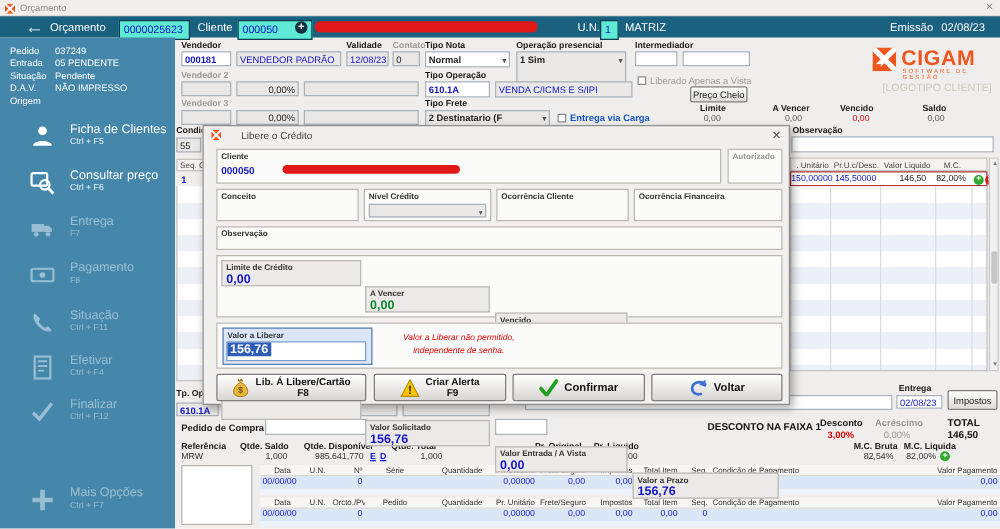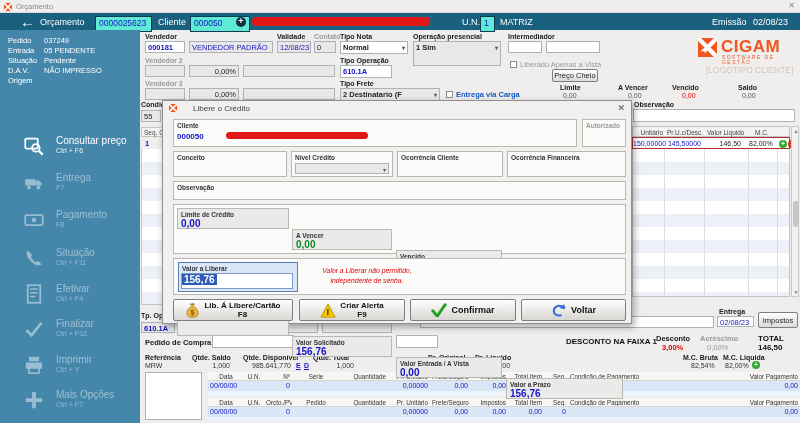--- a/index.html
+++ b/index.html
@@ -114,20 +114,28 @@
     <span class="wlbl" style="left:753px">02/08/23</span>
   </div>
 
   <div class="abs sidebar">
     <div class="si-row" style="top:6px"><span>Pedido</span><span class="v">037249</span></div>
     <div class="si-row" style="top:16px"><span>Entrada</span><span class="v">05  PENDENTE</span></div>
     <div class="si-row" style="top:26px"><span>Situação</span><span class="v">Pendente</span></div>
     <div class="si-row" style="top:36px"><span>D.A.V.</span><span class="v">NÃO IMPRESSO</span></div>
     <div class="si-row" style="top:46px"><span>Origem</span><span class="v"></span></div>
 
+    <div class="mi" style="top:67px">
+      <svg class="ico" viewBox="0 0 16 16">
+          <circle cx="8" cy="4.5" r="2.8" stroke="none"></circle>
+          <path d="M2 14c0-4 12-4 12 0z" stroke="none"></path>
+        </svg>
+      <div class="mi-l">Ficha de Clientes</div>
+        <div class="mi-s">Ctrl + F5</div>
+    </div>
     <div class="mi" style="top:104px">
       <svg class="ico" viewBox="0 0 16 16">
           <rect x="1" y="2" width="10" height="8" rx="1" fill="none" stroke-width="1.4"></rect>
           <circle cx="9.5" cy="9.5" r="3" fill="none" stroke-width="1.4"></circle>
           <path d="M11.7 11.7 L15 15" stroke-width="1.8"></path>
         </svg>
       <div class="mi-l">Consultar preço</div>
         <div class="mi-s">Ctrl + F6</div>
     </div>
     <div class="mi dis" style="top:141px">
@@ -162,29 +170,20 @@
         </svg>
       <div class="mi-l">Efetivar</div>
         <div class="mi-s">Ctrl + F4</div>
     </div>
     <div class="mi dis" style="top:287px">
       <svg class="ico" viewBox="0 0 16 16">
           <path d="M2 9l4 4 8-10" fill="none" stroke-width="2.2"></path>
         </svg>
       <div class="mi-l">Finalizar</div>
         <div class="mi-s">Ctrl + F12</div>
-    </div>
-    <div class="mi dis" style="top:323px">
-      <svg class="ico" viewBox="0 0 16 16">
-          <rect x="4" y="1.5" width="8" height="3.5" stroke="none"></rect>
-          <rect x="1.5" y="6" width="13" height="5" stroke="none"></rect>
-          <rect x="4" y="9.5" width="8" height="5" fill="none" stroke-width="1.3"></rect>
-        </svg>
-      <div class="mi-l">Imprimir</div>
-        <div class="mi-s">Ctrl + Y</div>
     </div>
     <div class="mi dis" style="top:358px">
       <svg class="ico" viewBox="0 0 16 16">
           <path d="M6.5 1.5h3v5h5v3h-5v5h-3v-5h-5v-3h5z" stroke="none"></path>
         </svg>
       <div class="mi-l">Mais Opções</div>
         <div class="mi-s">Ctrl + F7</div>
     </div>
   </div>
 
@@ -202,20 +201,21 @@
   <span class="abs lbl" style="left:508px;top:33px">Intermediador</span>
   <span class="abs inp" style="left:508px;top:41px;width:34px;height:12px"></span>
   <span class="abs inp" style="left:546px;top:41px;width:54px;height:12px"></span>
 
   <span class="abs lbl lblg" style="left:145px;top:57px">Vendedor 2</span>
   <span class="abs inp inpg" style="left:145px;top:65px;width:40px;height:12px"></span>
   <span class="abs inp inpg dk r" style="left:189px;top:65px;width:50px;height:12px">0,00%</span>
   <span class="abs inp inpg" style="left:243px;top:65px;width:92px;height:12px"></span>
   <span class="abs lbl" style="left:340px;top:57px">Tipo Operação</span>
   <span class="abs inp b" style="left:340px;top:65px;width:52px;height:13px">610.1A</span>
+  <span class="abs inp inpg" style="left:396px;top:65px;width:110px;height:13px">VENDA C/ICMS E S/IPI</span>
   <span class="abs" style="left:510px;top:60px;font-size:7.5px;color:#9a9a9a"><span class="cb"></span><span>Liberado Apenas a Vista</span></span>
   <span class="abs btn" style="left:552px;top:69px;width:46px;height:13px;line-height:12px">Preço Cheio</span>
 
   <span class="abs lbl lblg" style="left:145px;top:80px">Vendedor 3</span>
   <span class="abs inp inpg" style="left:145px;top:88px;width:40px;height:12px"></span>
   <span class="abs inp inpg dk r" style="left:189px;top:88px;width:50px;height:12px">0,00%</span>
   <span class="abs inp inpg" style="left:243px;top:88px;width:92px;height:12px"></span>
   <span class="abs lbl" style="left:340px;top:80px">Tipo Frete</span>
   <span class="abs inp inpg dk b sel" style="left:340px;top:88px;width:100px;height:13px">2 Destinatario (F</span>
   <span class="abs" style="left:446px;top:90px;font-size:7.5px;color:#1456c8;font-weight:bold"><span class="cb"></span><span>Entrega via Carga</span></span>

